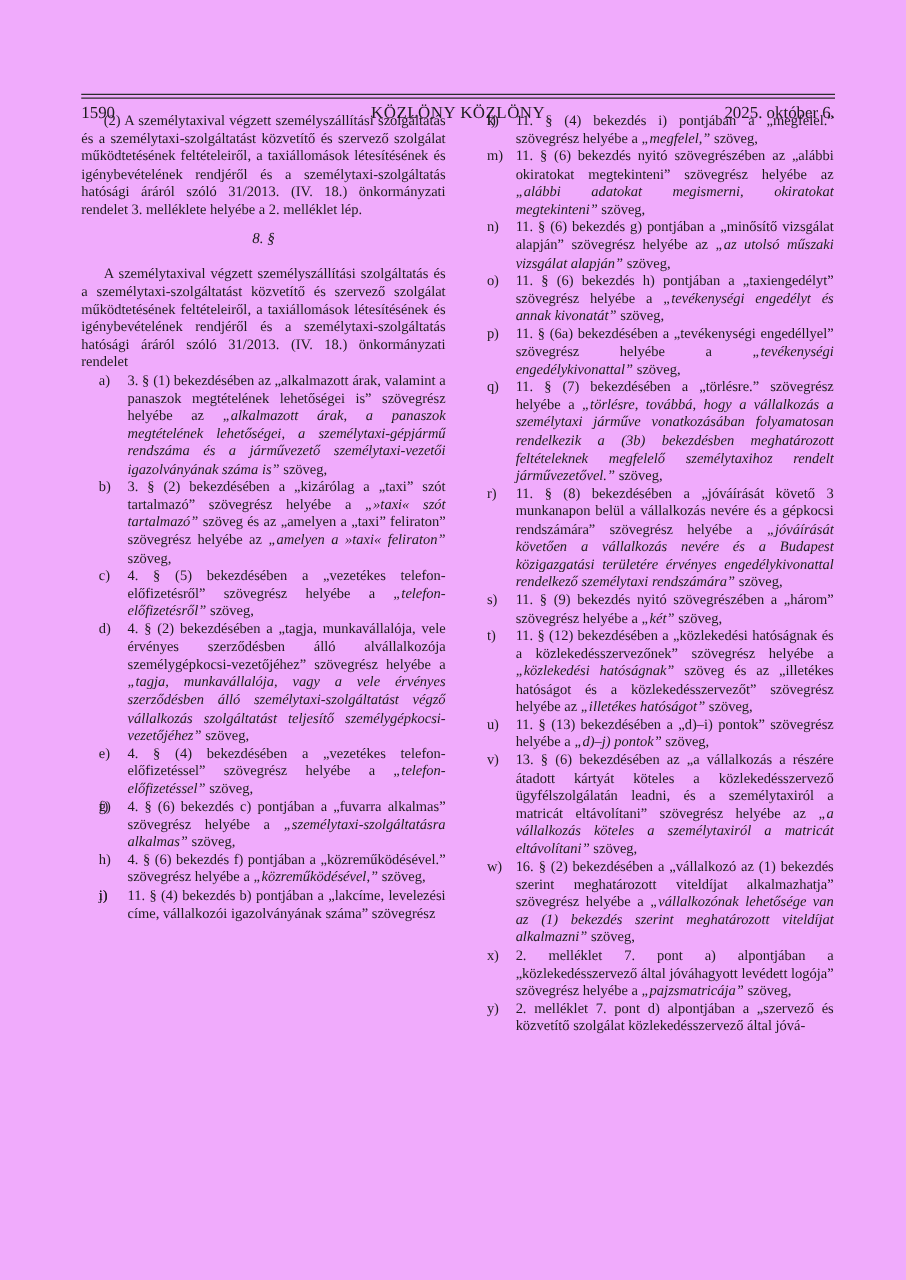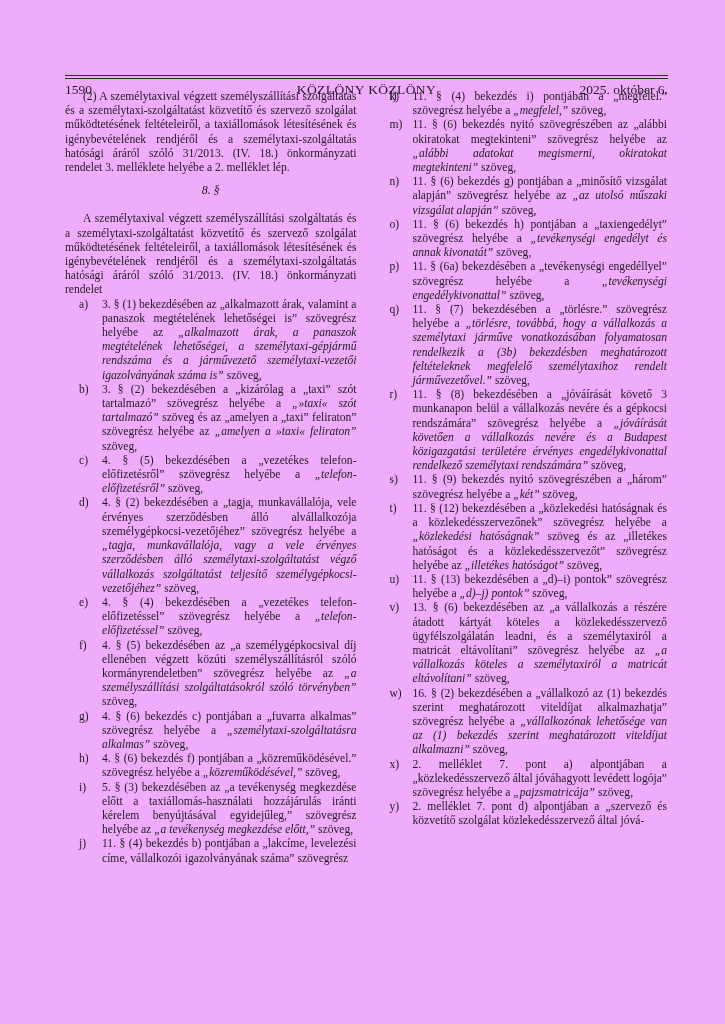--- a/index.html
+++ b/index.html
@@ -117,36 +117,34 @@
             <span class="runs"><span>4. § (2) bekezdésében a „tagja, munkavállalója, vele érvényes szerződésben álló alvállalkozója személygépkocsi-vezetőjéhez” szövegrész helyébe a </span><span class="it">„tagja, munkavállalója, vagy a vele érvényes szerződésben álló személytaxi-szolgáltatást végző vállalkozás szolgáltatást teljesítő személygépkocsi-vezetőjéhez”</span><span> szöveg,</span></span>
           </div>
 
           <div class="item">
             <span class="label">e)</span>
             <span class="runs"><span>4. § (4) bekezdésében a „vezetékes telefon-előfizetéssel” szövegrész helyébe a </span><span class="it">„telefon-előfizetéssel”</span><span> szöveg,</span></span>
           </div>
 
           <div class="item">
             <span class="label">f)</span>
-            <span class="runs"><span>4. § (5) bekezdésében az „a személygépkocsival díj ellenében végzett közúti személyszállításról szóló kormányrendeletben” szövegrész helyébe az </span><span class="it">„a személyszállítási szolgáltatásokról szóló törvényben”</span><span> szöveg,</span></span>
           </div>
 
           <div class="item">
             <span class="label">g)</span>
             <span class="runs"><span>4. § (6) bekezdés c) pontjában a „fuvarra alkalmas” szövegrész helyébe a </span><span class="it">„személytaxi-szolgáltatásra alkalmas”</span><span> szöveg,</span></span>
           </div>
 
           <div class="item">
             <span class="label">h)</span>
             <span class="runs"><span>4. § (6) bekezdés f) pontjában a „közreműködésével.” szövegrész helyébe a </span><span class="it">„közreműködésével,”</span><span> szöveg,</span></span>
           </div>
 
           <div class="item">
             <span class="label">i)</span>
-            <span class="runs"><span>5. § (3) bekezdésében az „a tevékenység megkezdése előtt a taxiállomás-használati hozzájárulás iránti kérelem benyújtásával egyidejűleg,” szövegrész helyébe az </span><span class="it">„a tevékenység megkezdése előtt,”</span><span> szöveg,</span></span>
           </div>
 
           <div class="item">
             <span class="label">j)</span>
             <span class="runs"><span>11. § (4) bekezdés b) pontjában a „lakcíme, levelezési címe, vállalkozói igazolványának száma” szövegrész</span></span>
           </div>
         </div>
     </div>
 
     <div class="col">

